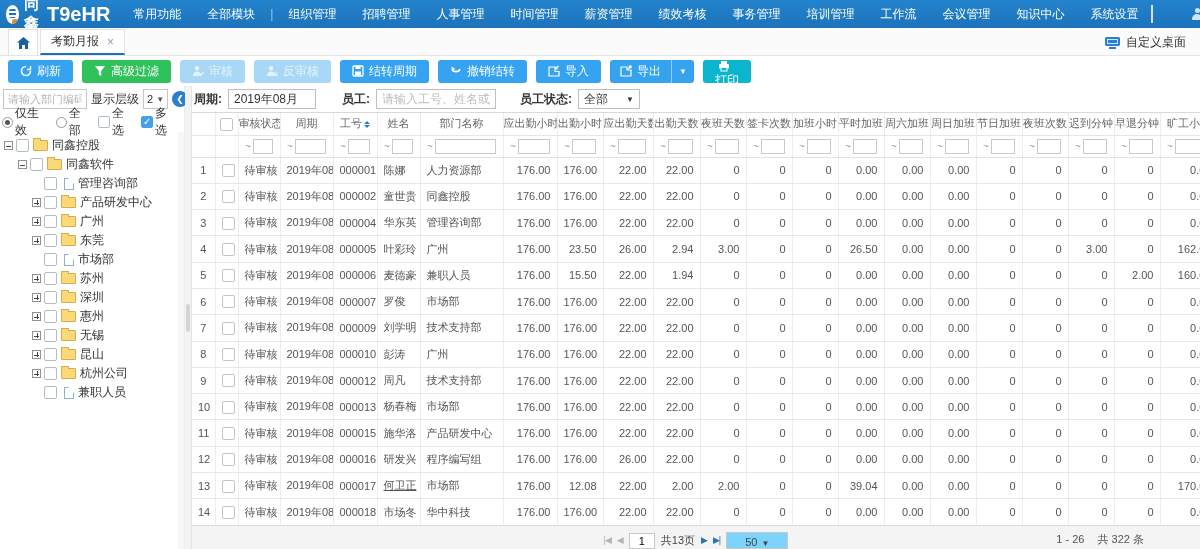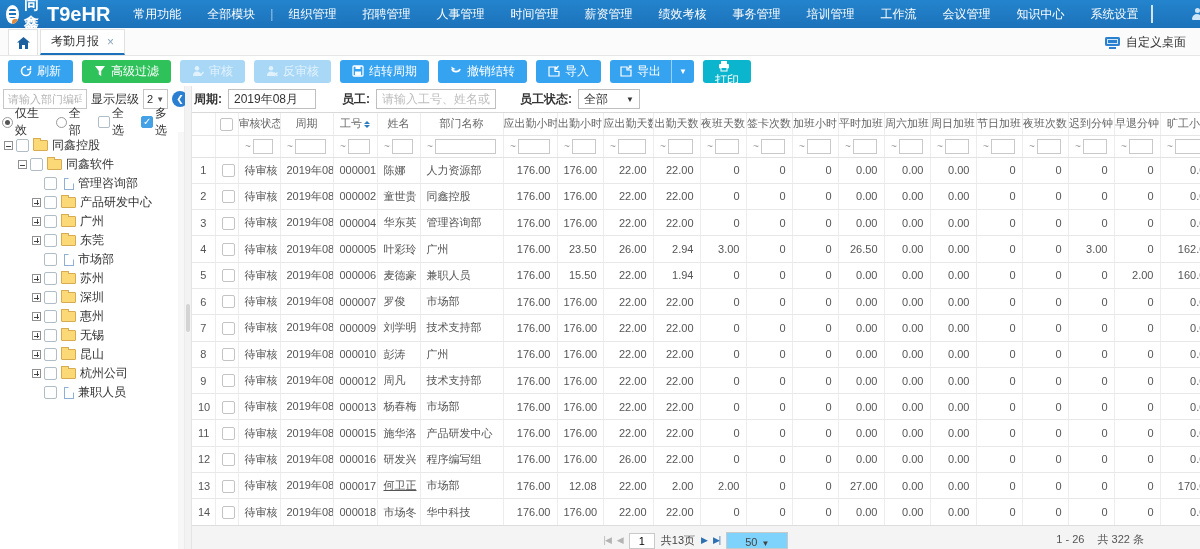--- a/index.html
+++ b/index.html
@@ -888,21 +888,21 @@
                 <td>000017</td>
                 <td class="uline">何卫正</td>
                 <td>市场部</td>
                 <td class="cnum">176.00</td>
                 <td class="cnum">12.08</td>
                 <td class="cnum">22.00</td>
                 <td class="cnum">2.00</td>
                 <td class="cnum">2.00</td>
                 <td class="cnum">0</td>
                 <td class="cnum">0</td>
-                <td class="cnum">27.00</td>
+                <td class="cnum">39.04</td>
                 <td class="cnum">0.00</td>
                 <td class="cnum">0.00</td>
                 <td class="cnum">0</td>
                 <td class="cnum">0</td>
                 <td class="cnum">0</td>
                 <td class="cnum">0</td>
                 <td class="cnum">170.00</td>
               </tr>
               <tr>
                 <td class="rowno">14</td>

